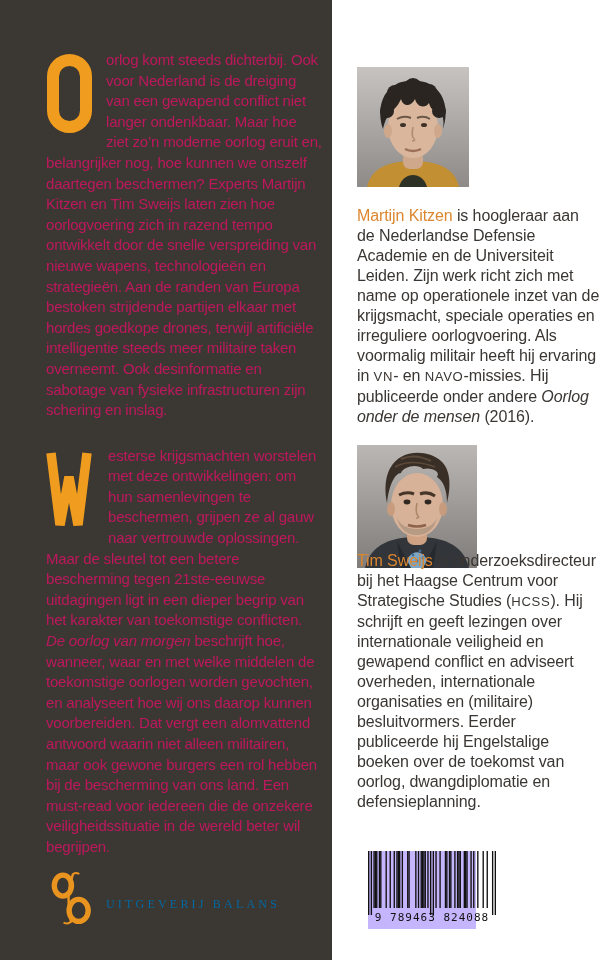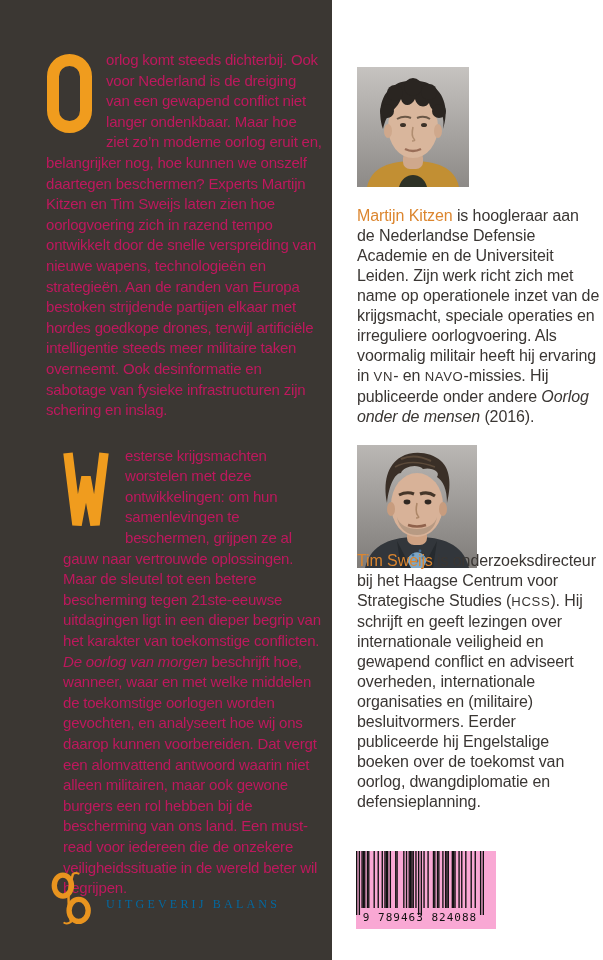--- a/index.html
+++ b/index.html
@@ -17,21 +17,21 @@
     position:absolute;left:332px;top:0;width:271px;height:960px;
     background:#ffffff;
   }
   
   .blurb{
     position:absolute;left:46px;top:50px;width:276px;
     color:#be185d;font-size:15px;line-height:20.6px;letter-spacing:-0.2px;
     font-weight:500;
   }
   .blurb p{margin:0;}
-  .blurb p + p{margin-top:25px;margin-left:17px;}
+  .blurb p + p{margin-top:25px;}
   .dropcap{
     float:left;position:relative;
   }
   .dropcap .sr{position:absolute;opacity:0;font-size:2px;left:0;top:0;}
   .dropcap-o{width:52px;height:79px;margin:4px 8px 0 0;}
   .dropcap-w{width:50px;height:79px;margin:4px 12px 0 0;}
   .seg-i{font-style:italic;}
   .seg-sc{font-size:0.82em;letter-spacing:0.05em;}
   .seg-name{color:#DC862F;}
   
@@ -53,21 +53,21 @@
   }
   .publisher .monogram{width:42px;height:54px;}
   .publisher .wordmark{
     margin-left:14px;
     font-family:"Liberation Serif","DejaVu Serif",serif;
     font-size:12px;letter-spacing:3.2px;color:#0369a1;font-weight:500;
     white-space:nowrap;
     margin-top:13px;
   }
   
-  .barcode{position:absolute;left:356px;top:851px;width:140px;height:78px;background:#f9a8d4;}
+  .barcode{position:absolute;left:368px;top:851px;width:108px;height:78px;background:#c4b5fd;}
   .barcode svg{display:block;}
   .barcode .isbn{
     position:absolute;left:0;top:60px;width:128px;text-align:center;
     font-family:"DejaVu Sans Mono","Liberation Mono",monospace;
     font-size:11px;letter-spacing:1px;color:#111;white-space:nowrap;
   }
 </style>
 </head>
 <body>
 

